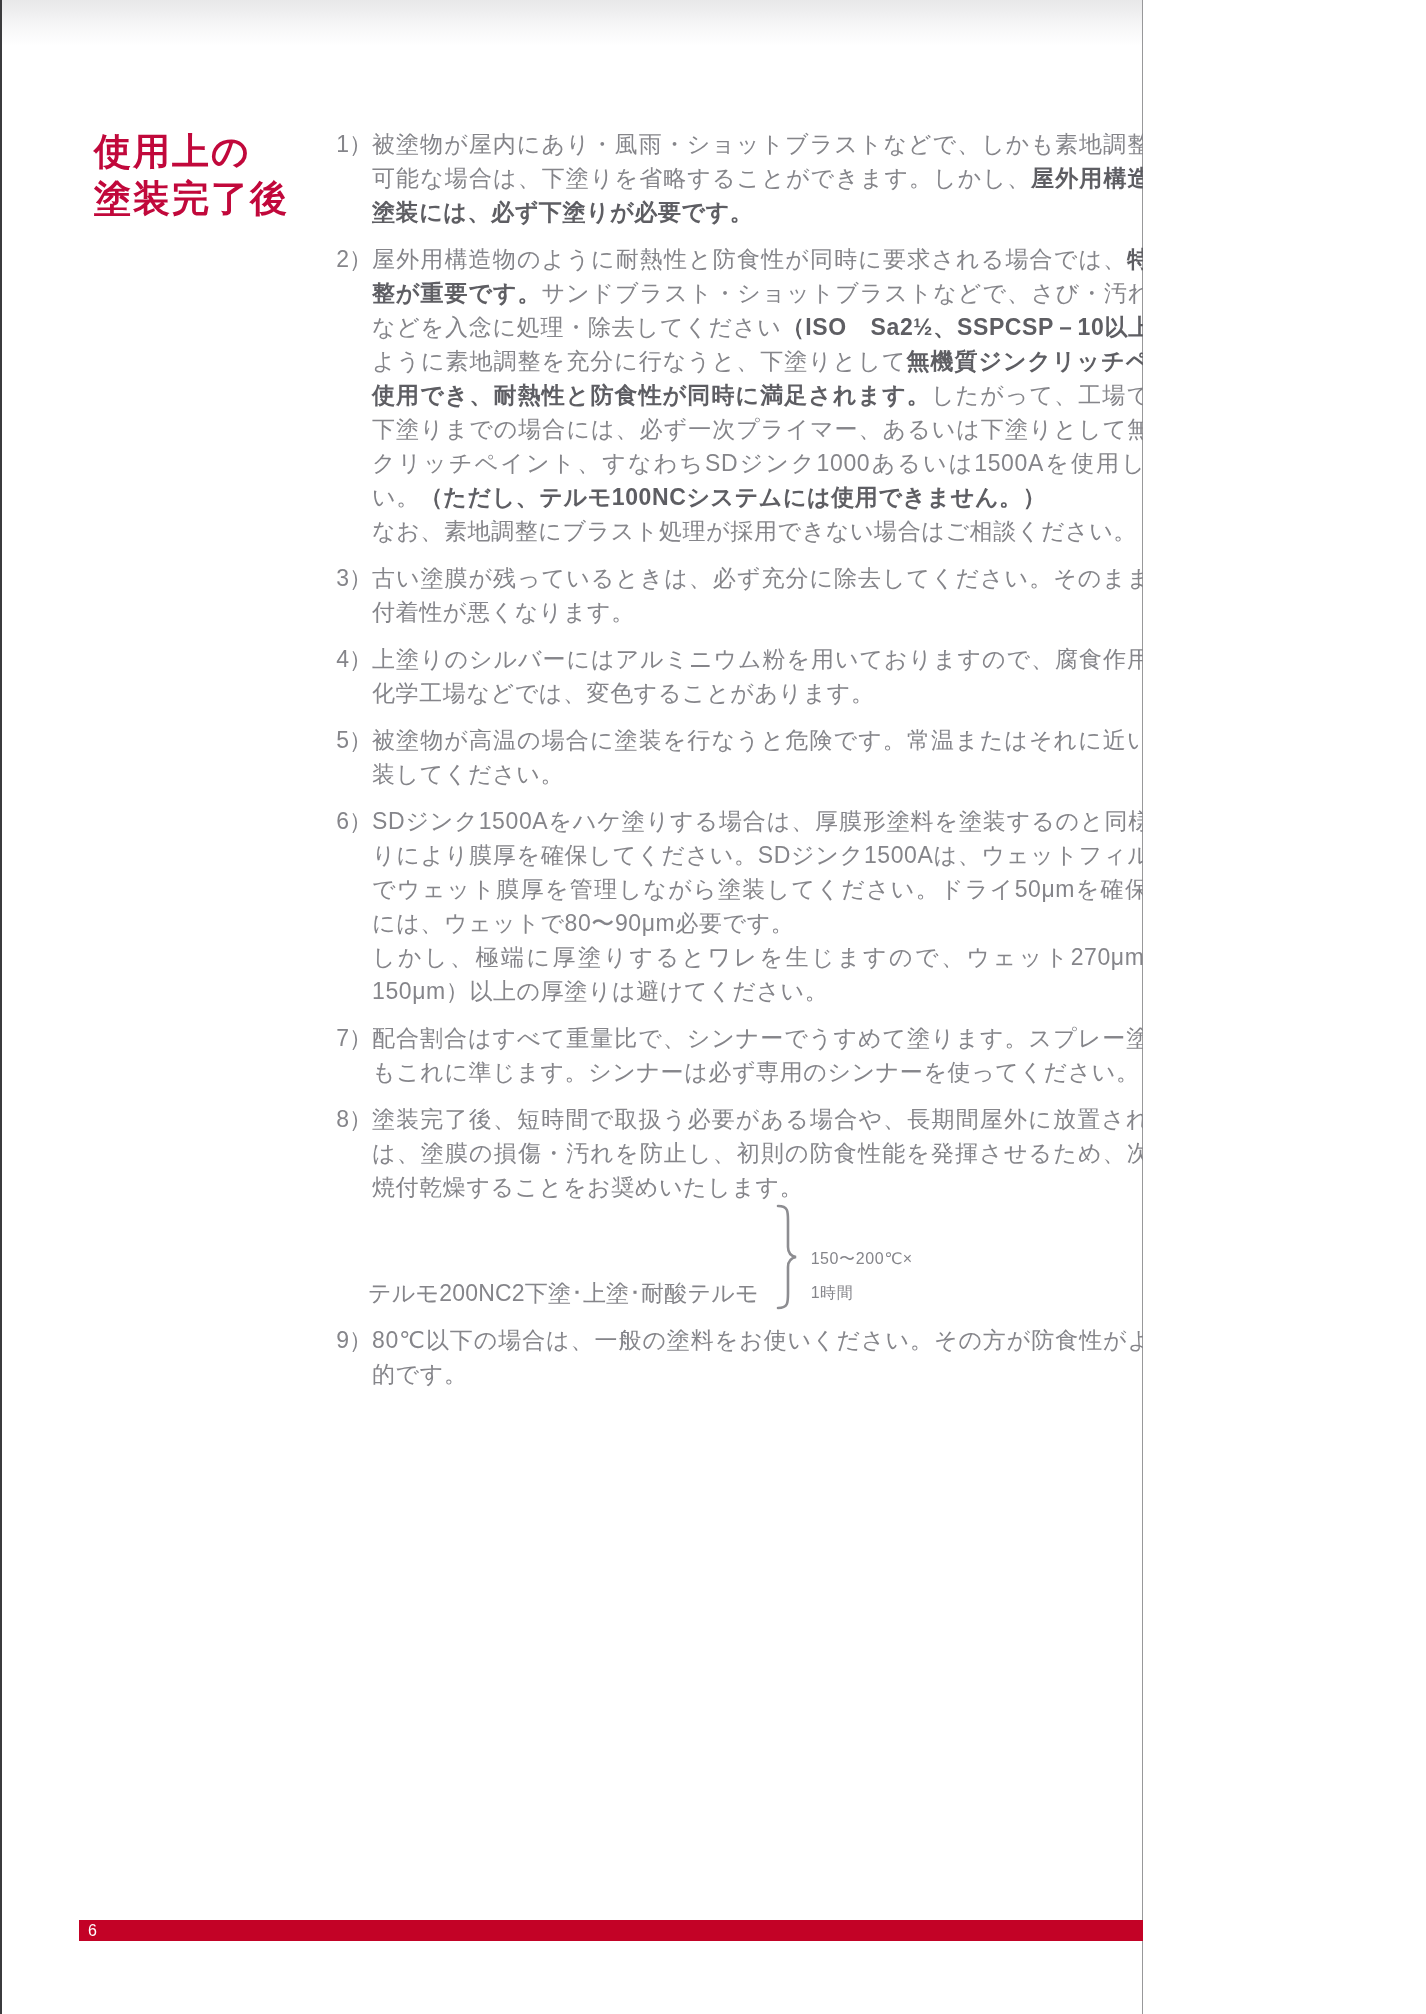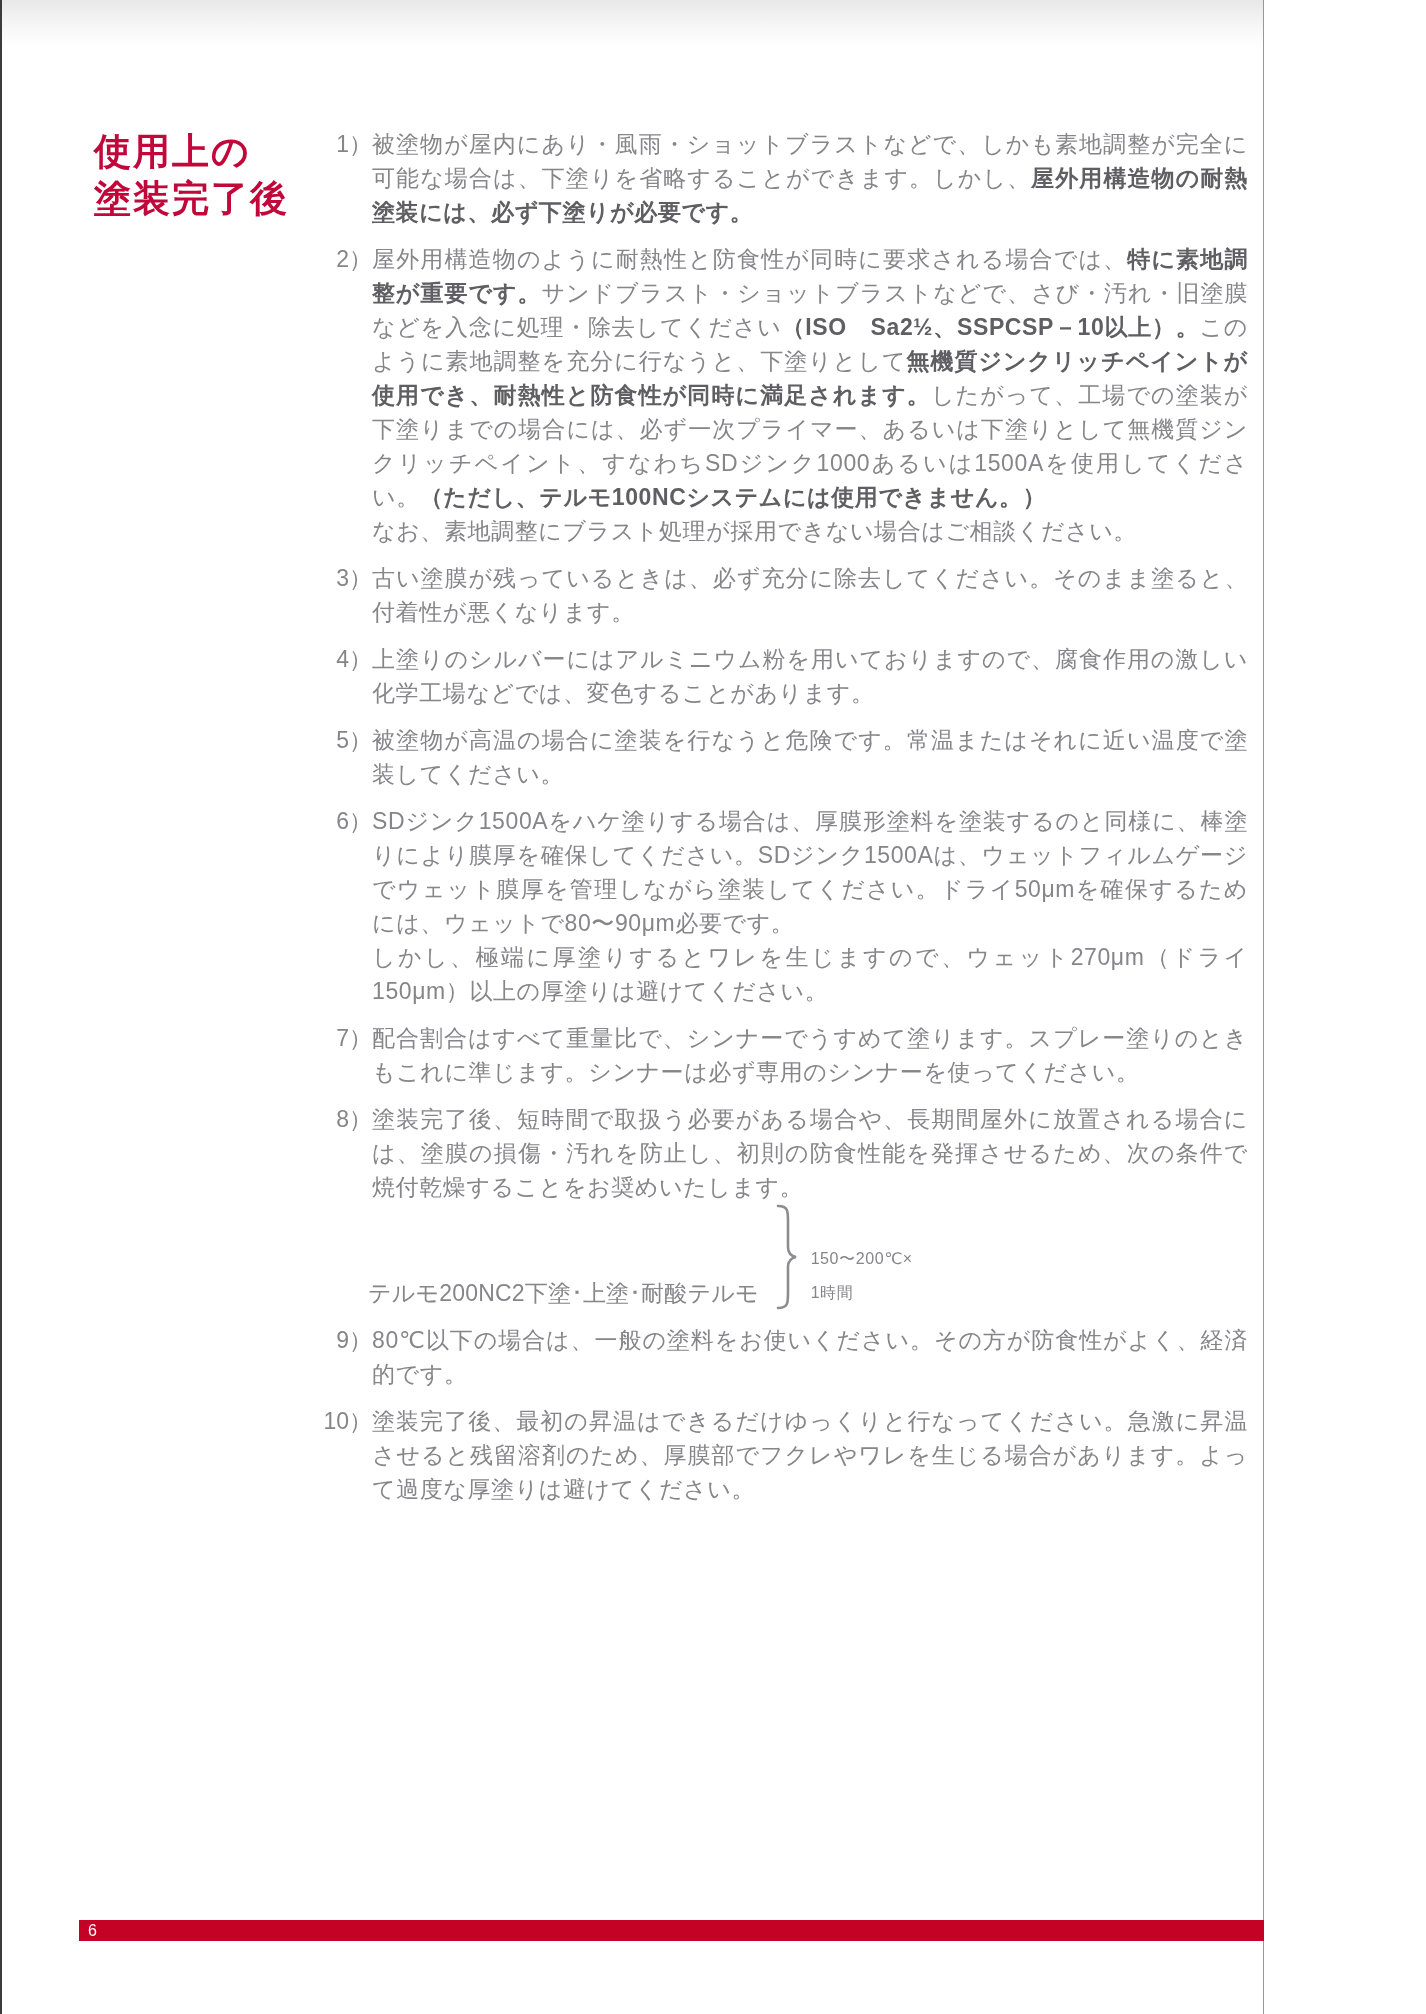--- a/index.html
+++ b/index.html
@@ -1,18 +1,18 @@
 <!DOCTYPE html>
 <html style="--accent: #c1083b; --bar: #c30226;"><head>
 <meta charset="utf-8">
 <style>
   html,body{margin:0;padding:0;background:#fff;}
   .page{
     position:relative;
-    width:1264px;height:2014px;
+    width:1143px;height:2014px;
     background:#ffffff;
     font-family:"Liberation Sans","DejaVu Sans",sans-serif;
     overflow:hidden;
   }
   .top-shade{position:absolute;top:0;left:0;right:0;height:46px;
     background:linear-gradient(180deg,#e8e8e9 0%,#f6f6f7 55%,#ffffff 100%);}
   .edge-left{position:absolute;left:0;top:0;width:2px;height:100%;background:#3b3b3d;}
   .edge-right{position:absolute;right:0;top:0;width:1px;height:100%;background:#98989a;}
 
   .heading{
@@ -103,22 +103,18 @@
             <div class="bake-cond">
               <div>150〜200℃×</div>
               <div>1時間</div>
             </div>
           </div></div>
       </li>
       <li class="note-item">
         <span class="note-num">9）</span>
         <div class="note-body"><span>80℃以下の場合は、一般の塗料をお使いください。その方が防食性がよく、経済的です。</span></div>
       </li>
-      <li class="note-item">
-        <span class="note-num">10）</span>
-        <div class="note-body"><span>塗装完了後、最初の昇温はできるだけゆっくりと行なってください。急激に昇温させると残留溶剤のため、厚膜部でフクレやワレを生じる場合があります。よって過度な厚塗りは避けてください。</span></div>
-      </li>
     </ol>
 
   <div class="footer-bar">
     <span class="pagenum">6</span>
   </div>
 </div>
 
 </body></html>

